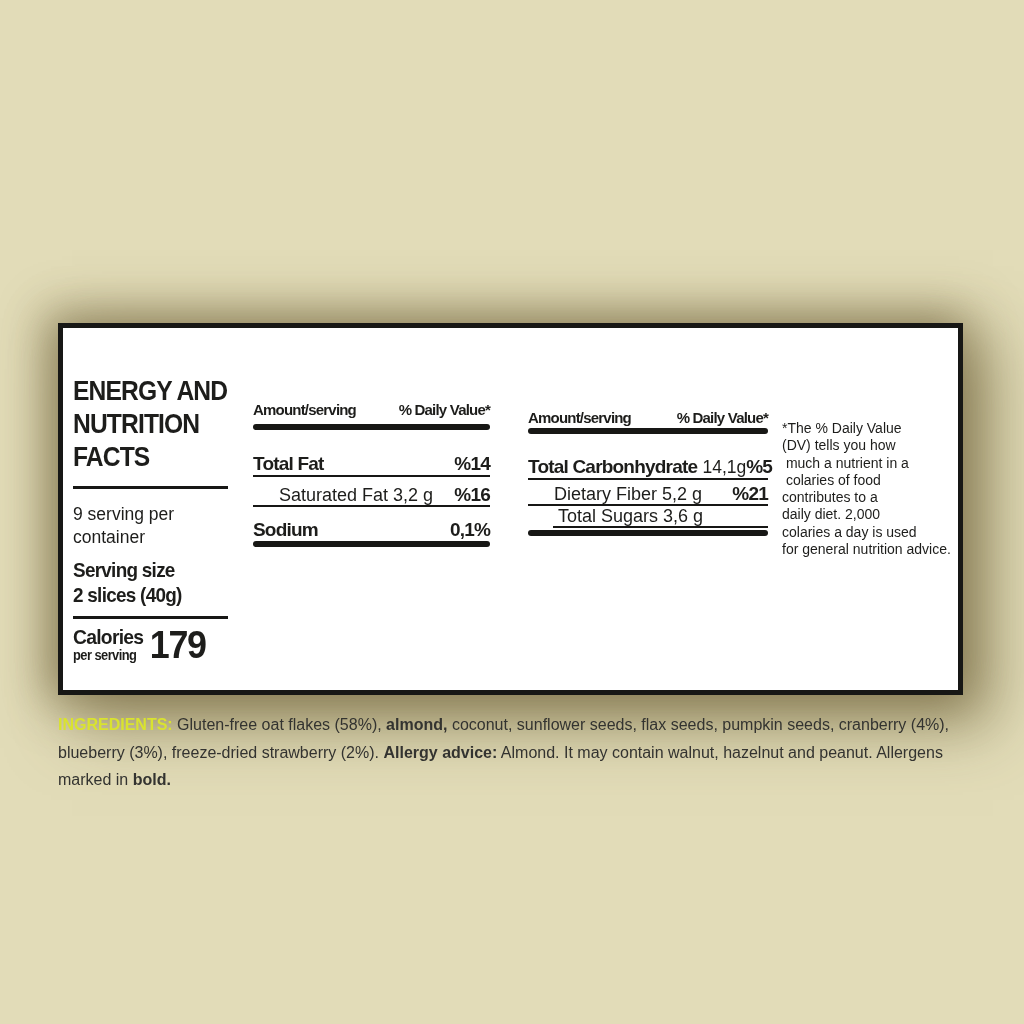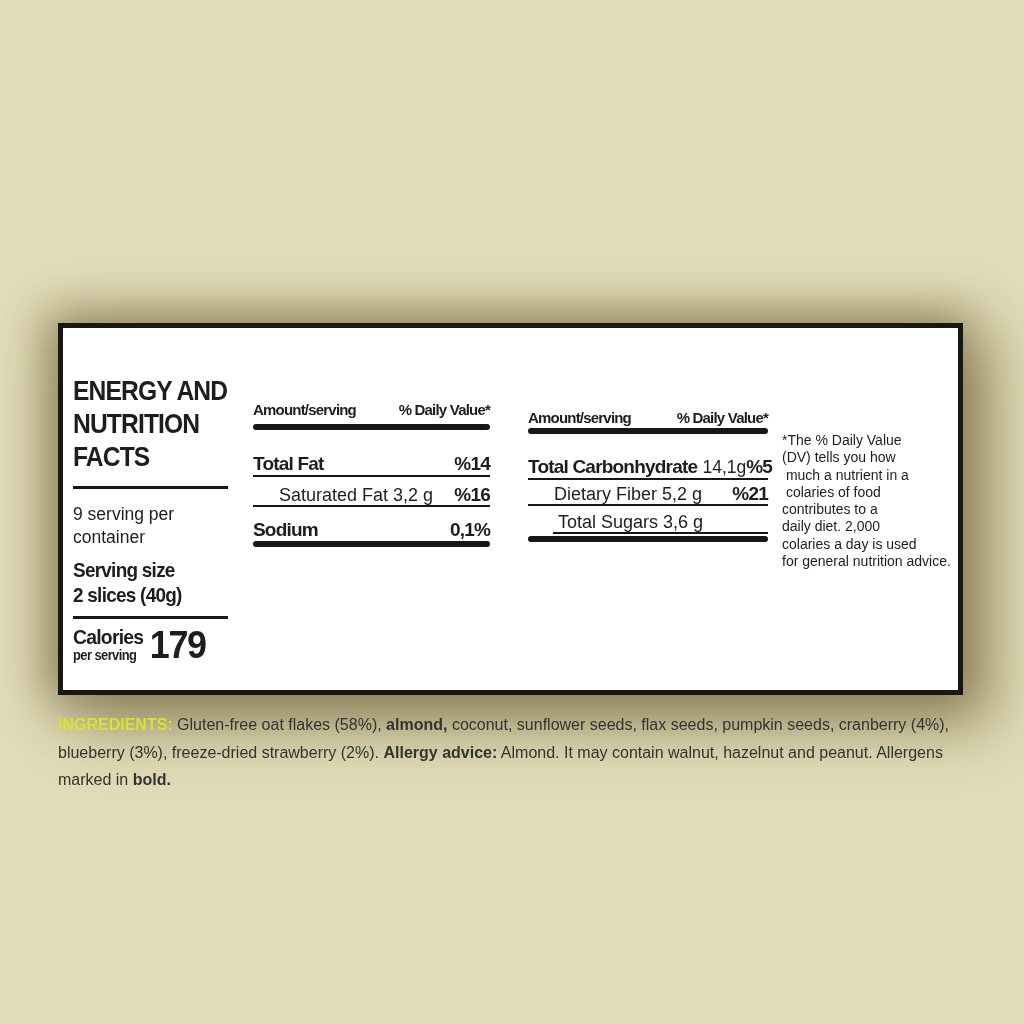--- a/index.html
+++ b/index.html
@@ -60,27 +60,27 @@
   .mid-col .hr.h1 { margin-top:2px; }
   .mid-col .row-sf { margin-top:7px; }
   .mid-col .hr.h2m { margin-top:1px; }
   .mid-col .row-na { margin-top:12px; }
   .mid-col .bar.bot { margin-top:2px; }
 
   .right-col .row-tc { margin-top:22px; height:22px; }
   .right-col .hr.h1 { margin-top:0; }
   .right-col .row-df { margin-top:4px;align-items:center; }
   .right-col .hr.h2r { margin-top:0; }
-  .right-col .row-ts { margin-top:6px; }
+  .right-col .row-ts { }
   .right-col .hr.h3 { margin-top:0; margin-left:25px; }
   .right-col .row-pr { margin-top:16px; height:24px; }
   .right-col .bar.bot { margin-top:2px; }
 
   
-  .footnote { left:719px; top:104px; width:185px; font-size:14px; line-height:17.3px; }
+  .footnote { left:719px; top:92px; width:185px; font-size:14px; line-height:17.3px; }
   .footnote div { white-space:pre; }
 
   
   .ingredients {
     position:absolute; left:58px; top:711px; width:915px;
     font-size:16px; line-height:27.5px; color:#333330;
   }
   .ing-label { color:#d9e32f; font-weight:700; }
   .ing-bold { font-weight:700; }
 </style>

